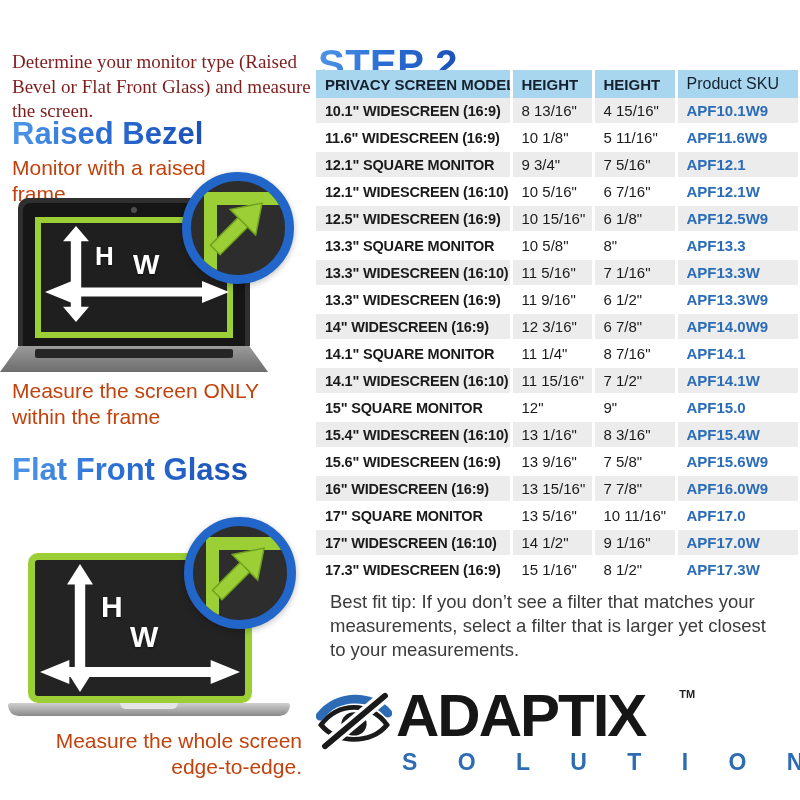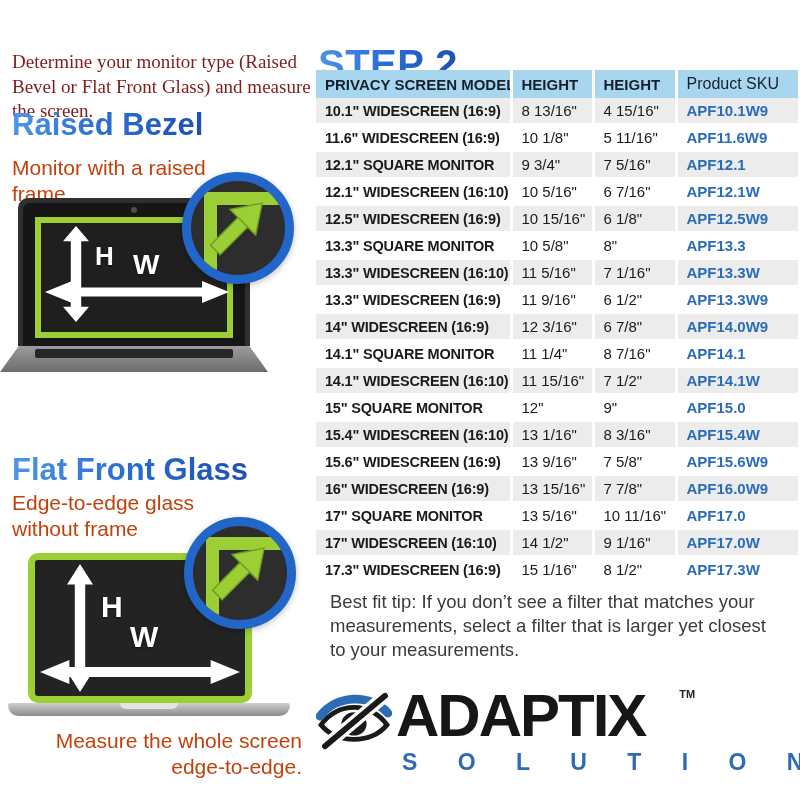--- a/index.html
+++ b/index.html
@@ -15,21 +15,21 @@
       -webkit-background-clip:text; -webkit-text-fill-color:transparent;
     }
   }
   .sec-heading { font-size:31px; font-weight:800; color:#2465cc; letter-spacing:0; }
   .body-text  { font-size:19px; line-height:1.3; color:#7f1d1d;font-family:Liberation Serif, serif; }
   .sub-text   { font-size:21px; line-height:1.26; color:#c2410c; }
 
   
   .step1-title  { position:absolute; left:12px; top:6px; }
   .step1-intro  { position:absolute; left:12px; top:50px; width:302px; }
-  .raised-head  { position:absolute; left:12px; top:107px; }
+  .raised-head  { position:absolute; left:12px; top:116px; }
   .raised-sub   { position:absolute; left:12px; top:155px; width:230px; }
   .caption1     { position:absolute; left:12px; top:378px; width:290px; }
   .flat-head    { position:absolute; left:12px; top:452px; }
   .flat-sub     { position:absolute; left:12px; top:490px; width:250px; }
   .caption2     { position:absolute; left:12px; top:728px; width:290px;text-align:right; }
 
   
   .illus { position:absolute; }
   .lap1 { left:0; top:198px; width:310px; height:182px; }
   .lap1-body { position:absolute; left:18px; top:0; width:232px; height:148px;
@@ -133,23 +133,23 @@
       <div class="mag-corner"></div>
       <svg class="mag-arrow" viewBox="0 0 100 100">
         <g transform="rotate(-45 50 50)" fill="#9bcf35" stroke="#6fa11f" stroke-width="2">
           <rect x="8" y="41" width="55" height="18"></rect>
           <polygon points="60,26 96,50 60,74"></polygon>
         </g>
       </svg>
     </div>
   </div>
 
+  <div class="sub-text caption1">Measure the screen ONLY within the frame</div>
 
   <div class="sec-heading flat-head">Flat Front Glass</div>
-  <div class="sub-text flat-sub">Edge-to-edge glass without frame</div>
 
   <div class="illus lap2">
     <div class="lap2-screen">
       <svg class="arrow-v" style="left:32px; top:4px; height:128px;" viewBox="0 0 30 150" preserveAspectRatio="none">
         <polygon fill="#fff" points="15,0 30,24 21,24 21,126 30,126 15,150 0,126 9,126 9,24 0,24"></polygon>
       </svg>
       <div class="dim-label" style="left:66px; top:30px;">H</div>
       <svg class="arrow-h" style="left:5px; width:200px; top:100px; height:24px;" viewBox="0 0 150 24" preserveAspectRatio="none">
         <polygon fill="#fff" points="0,12 22,0 22,7 128,7 128,0 150,12 128,24 128,17 22,17 22,24"></polygon>
       </svg>

